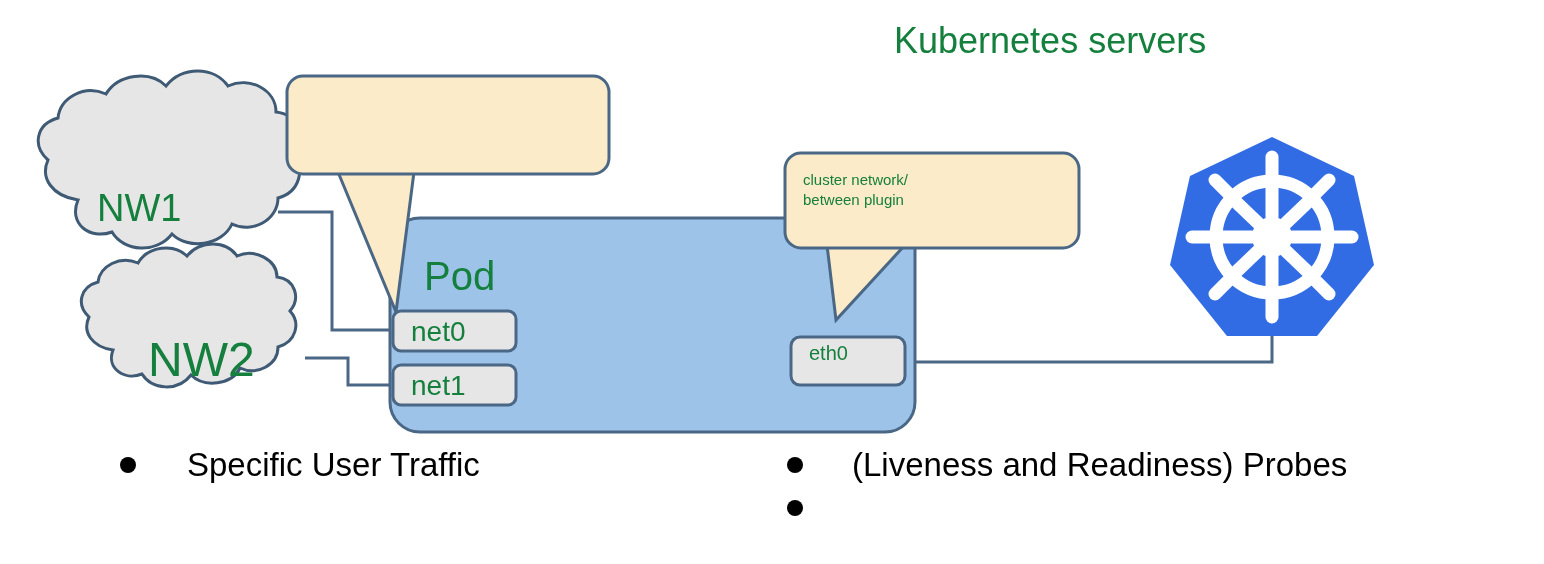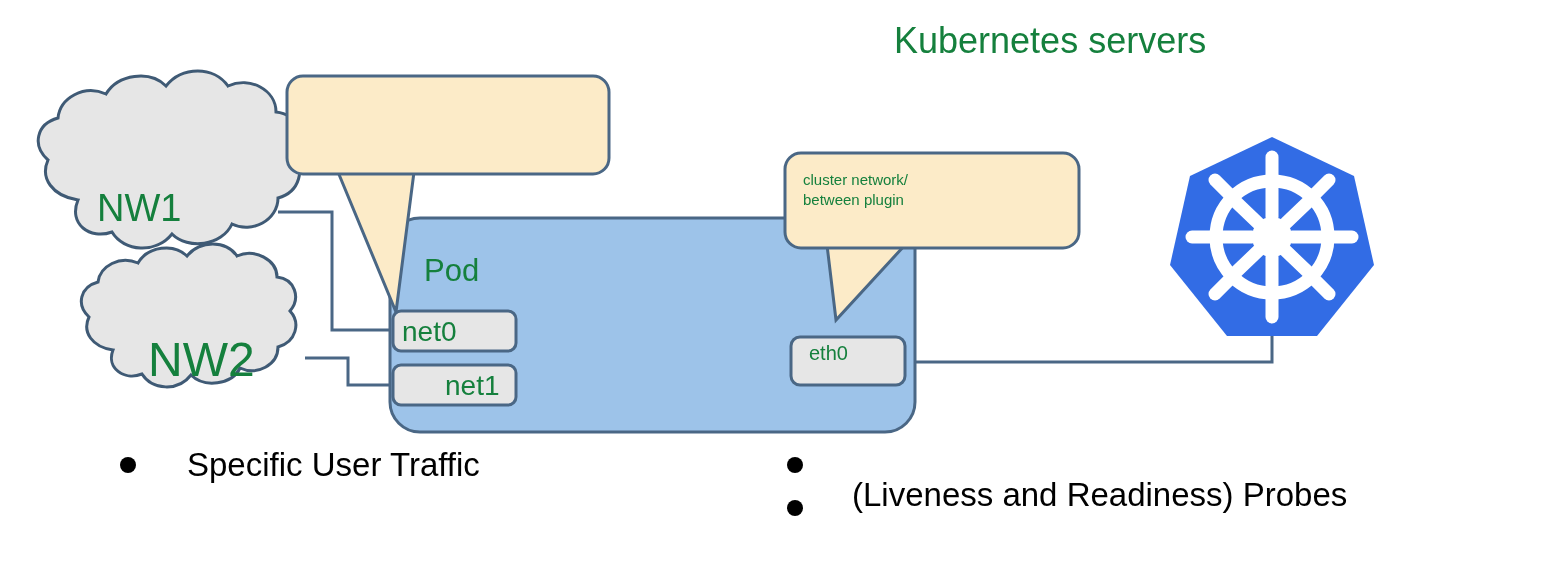--- a/index.html
+++ b/index.html
@@ -40,30 +40,29 @@
     left: 77px; top: 187px;
     font-size: 38px;
     margin-left: 20px;
   }
   .label-nw2 {
     left: 148px; top: 333px;
     font-size: 48px;
   }
   .label-pod {
     left: 424px; top: 254px;
-    font-size: 31px;
+    font-size: 40px;
   }
   .label-net0 {
-    left: 402px; top: 316px;
+    left: 411px; top: 316px;
     font-size: 28px;
   }
   .label-net1 {
     left: 411px; top: 370px;
     font-size: 28px;
-    margin-left: 34px;
   }
   .label-eth0 {
     left: 809px; top: 342px;
     font-size: 20px;
   }
   .label-callout-na {
     left: 305px; top: 110px;
     font-size: 24px;
   }
   .label-callout-cn {
@@ -71,21 +70,21 @@
     font-size: 15px;
     line-height: 1.33;
   }
   .bullet-text {
     position: absolute;
     font-size: 33px;
     color: #000000;
     white-space: pre;
   }
   .bullet-left-1  { left: 187px; top: 446px; }
-  .bullet-right-1 { left: 852px; top: 446px; margin-top: 30px; }
+  .bullet-right-1 { left: 852px; top: 446px; }
   .bullet-right-2 { left: 852px; top: 489px; }
   .bullet-dot {
     position: absolute;
     width: 16px;
     height: 16px;
     border-radius: 50%;
     background: #000000;
   }
   .dot-l1 { left: 120px; top: 457px; }
   .dot-r1 { left: 787px; top: 457px; }

